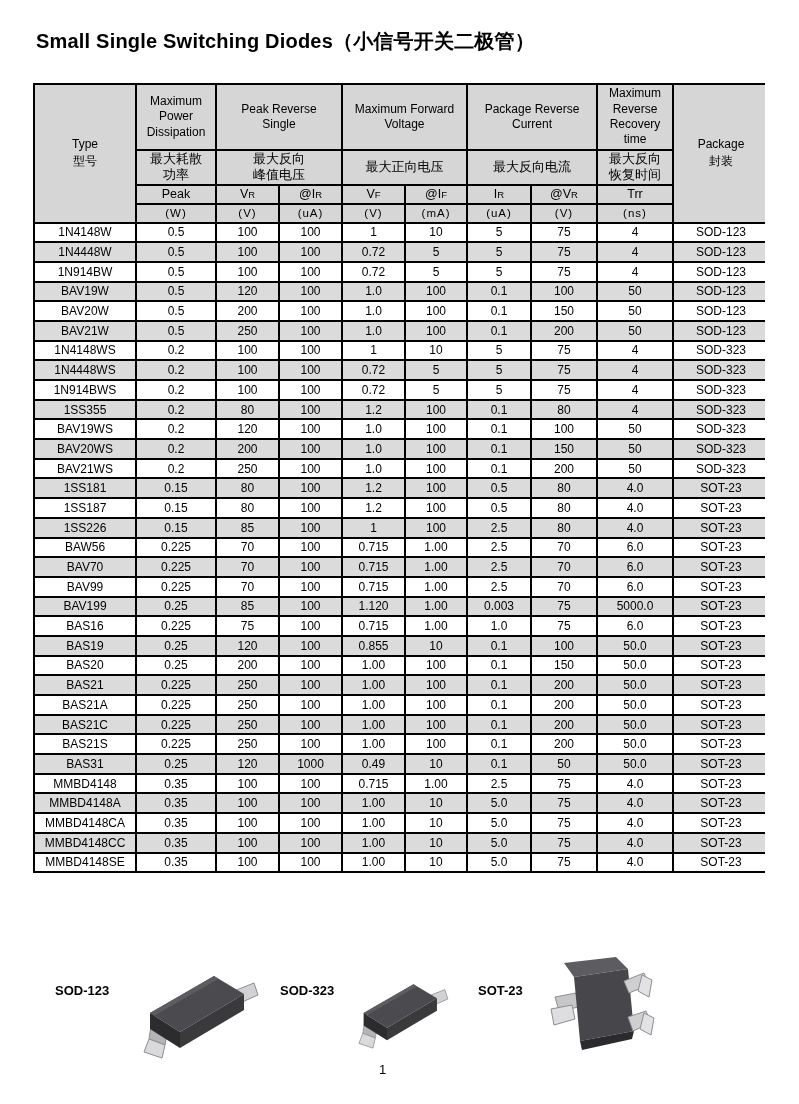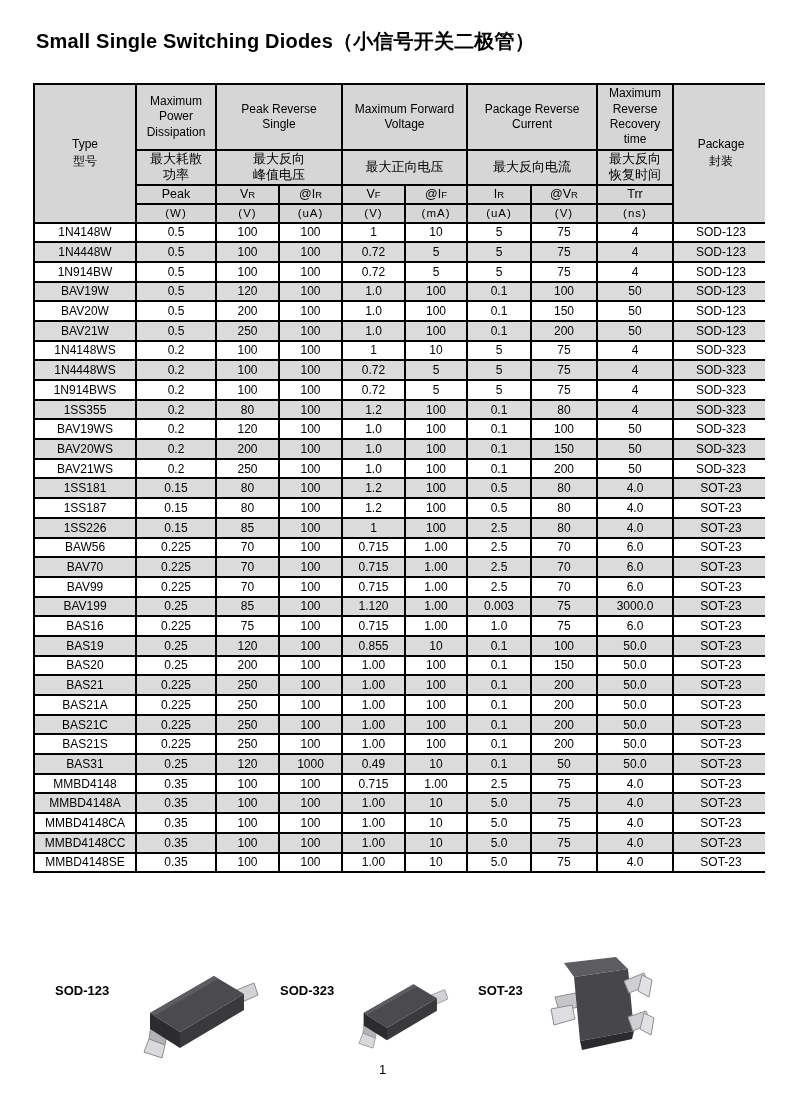--- a/index.html
+++ b/index.html
@@ -366,21 +366,21 @@
         </tr>
         <tr class="alt">
           <td>BAV199</td>
           <td>0.25</td>
           <td>85</td>
           <td>100</td>
           <td>1.120</td>
           <td>1.00</td>
           <td>0.003</td>
           <td>75</td>
-          <td>3000.0</td>
+          <td>5000.0</td>
           <td>SOT-23</td>
         </tr>
         <tr>
           <td>BAS16</td>
           <td>0.225</td>
           <td>75</td>
           <td>100</td>
           <td>0.715</td>
           <td>1.00</td>
           <td>1.0</td>

